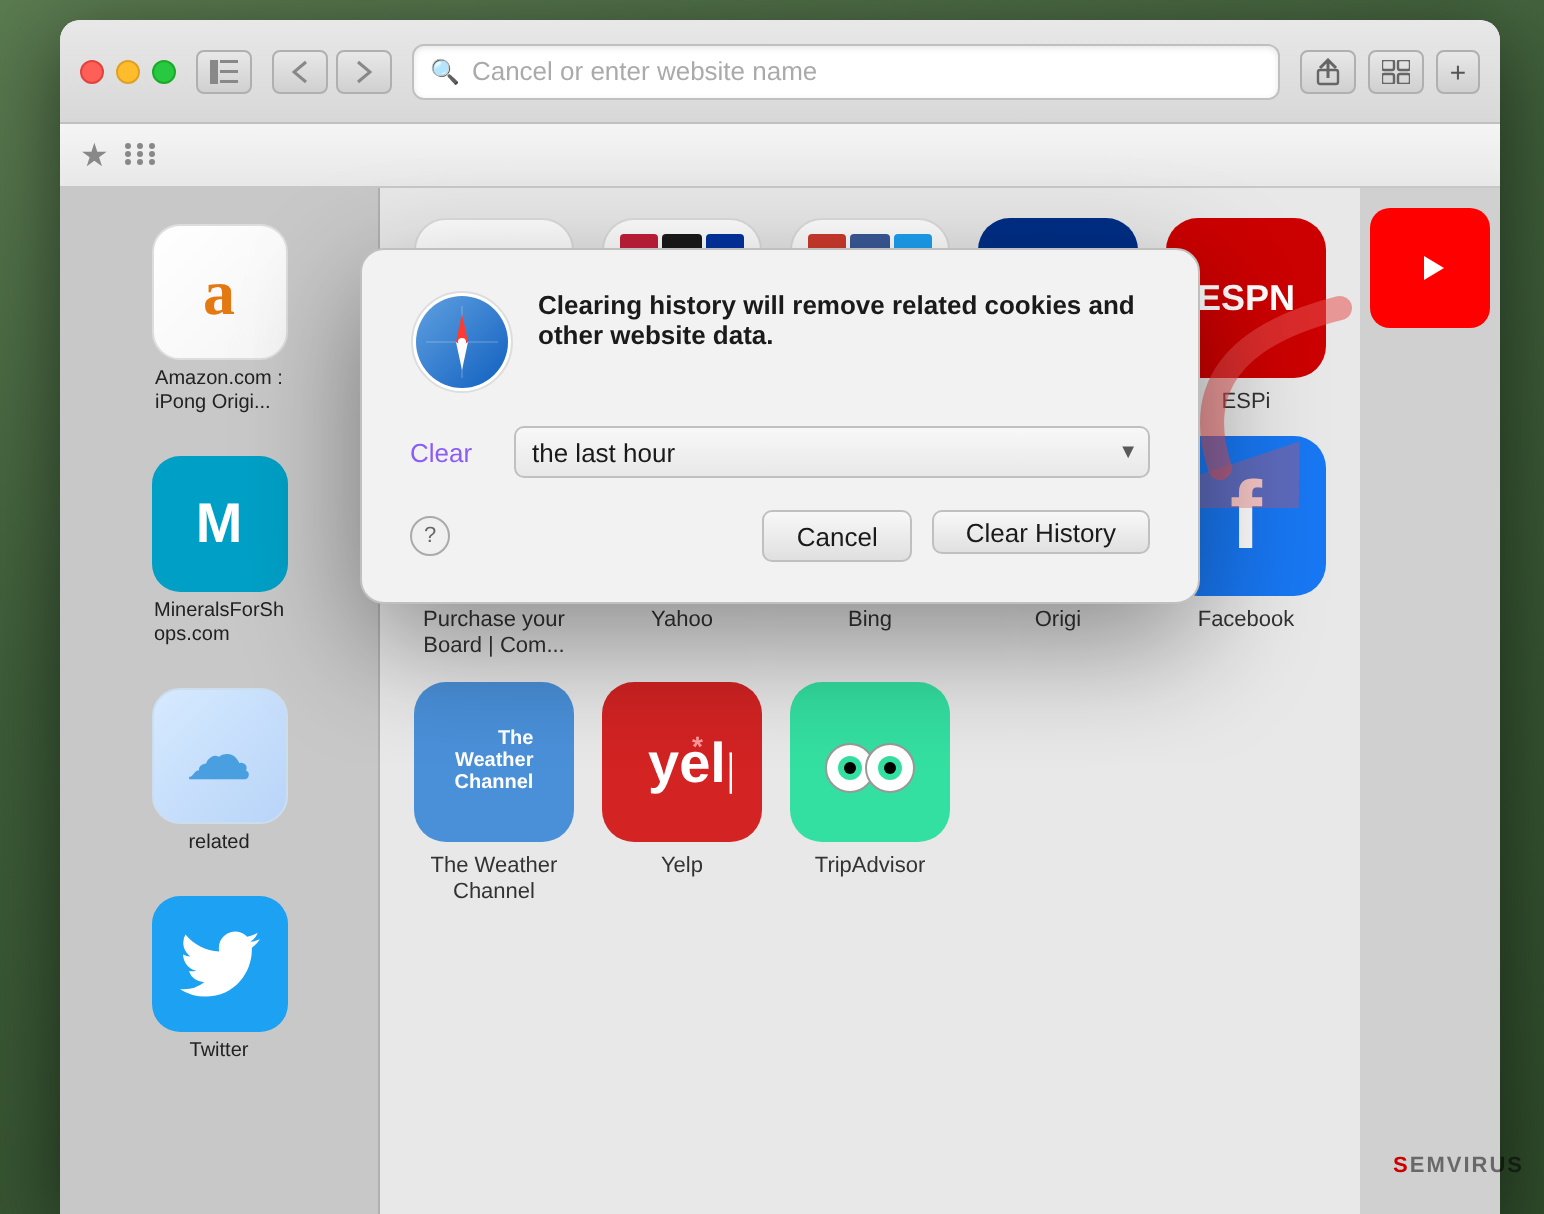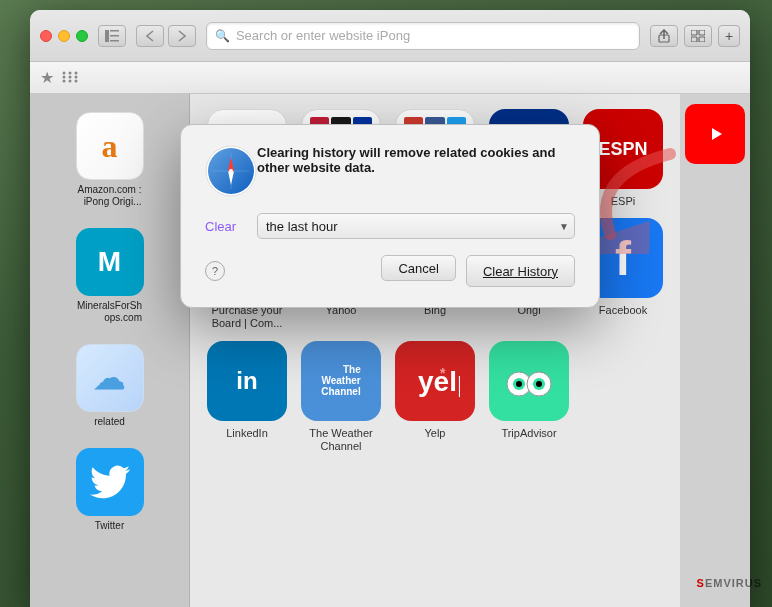--- a/index.html
+++ b/index.html
@@ -205,21 +205,21 @@
       justify-content: center;
       font-size: 28px;
       font-weight: bold;
       margin-bottom: 4px;
       overflow: hidden;
     }
 
     .icon-label {
       font-size: 10px;
       color: #222;
-      text-align: right;
+      text-align: left;
       line-height: 1.2;
       max-width: 80px;
       word-break: break-word;
     }
 
     
     .main-grid {
       flex: 1;
       padding: 15px;
       display: grid;
@@ -305,21 +305,21 @@
       border-radius: 12px;
       box-shadow: 0 20px 60px rgba(0,0,0,0.4);
       padding: 20px 24px;
       width: 420px;
       border: 1px solid #c0c0c0;
     }
 
     .modal-header {
       display: flex;
       align-items: flex-start;
-      gap: 0;
+      gap: 12px;
       margin-bottom: 16px;
     }
 
     .safari-icon {
       width: 52px;
       height: 52px;
       flex-shrink: 0;
     }
 
     .modal-title {
@@ -401,30 +401,29 @@
       padding: 0 16px;
       background: linear-gradient(180deg, #f8f8f8, #e0e0e0);
       border: 1px solid #c0c0c0;
       border-radius: 5px;
       font-size: 13px;
       cursor: pointer;
       color: #1a1a1a;
     }
 
     .btn-clear-history {
-      height: 32px;
+      height: 22px;
       padding: 0 16px;
       background: linear-gradient(180deg, #f8f8f8, #e0e0e0);
       border: 1px solid #c0c0c0;
       border-radius: 5px;
       font-size: 13px;
       cursor: pointer;
       color: #1a1a1a;
       font-weight: 500;
-      text-decoration: underline;
     }
 
     
     .arrow-annotation {
       position: absolute;
       right: 60px;
       top: 40px;
       z-index: 50;
       pointer-events: none;
     }
@@ -487,21 +486,21 @@
             </svg>
         </div>
         <div class="nav-btn">
           <svg width="8" height="12" viewBox="0 0 8 12">
               <path d="M1 1L7 6L1 11" stroke="#888" stroke-width="1.5" fill="none"></path>
             </svg>
         </div>
       </div>
       <div class="address-bar">
         <span style="color:#999;font-size:12px;">🔍</span>
-        <span style="color:#aaa;font-size:13px;">Search or enter website iPong</span>
+        <span style="color:#aaa;font-size:13px;">Cancel or enter website name</span>
       </div>
       <div class="toolbar-right">
         <div class="toolbar-btn">
           <svg width="12" height="14" viewBox="0 0 12 14">
             <path d="M6 1v9M2 5l4-4 4 4" stroke="#666" stroke-width="1.5" fill="none"></path>
             <rect x="1" y="6" width="10" height="7" rx="1" stroke="#666" stroke-width="1.2" fill="none"></rect>
           </svg>
         </div>
         <div class="toolbar-btn">
           <svg width="14" height="12" viewBox="0 0 14 12">
@@ -644,26 +643,20 @@
           <span class="grid-label">Origi</span>
         </div>
         <div class="grid-item">
           <div class="grid-icon facebook-bg">
             <span style="font-size:48px;font-weight:900;color:white;font-family:sans-serif;">f</span>
           </div>
           <span class="grid-label">Facebook</span>
         </div>
 
         <div class="grid-item">
-          <div class="grid-icon linkedin-bg">
-            <span style="font-size:24px;font-weight:900;color:white;font-family:sans-serif;">in</span>
-          </div>
-          <span class="grid-label">LinkedIn</span>
-        </div>
-        <div class="grid-item">
           <div class="grid-icon weather-bg">
             <div style="text-align:right;color:white;">
               <div style="font-size:10px;font-weight:700;line-height:1.1;">The<br>Weather<br>Channel</div>
             </div>
           </div>
           <span class="grid-label">The Weather<br>Channel</span>
         </div>
         <div class="grid-item">
           <div class="grid-icon yelp-bg">
             <svg width="50" height="50" viewBox="0 0 50 50">

